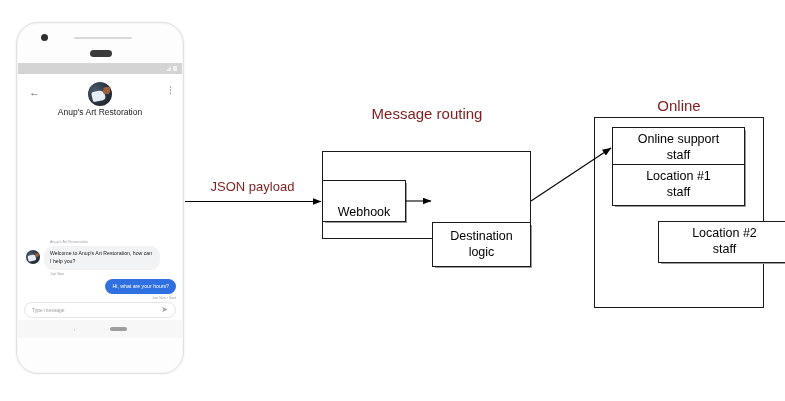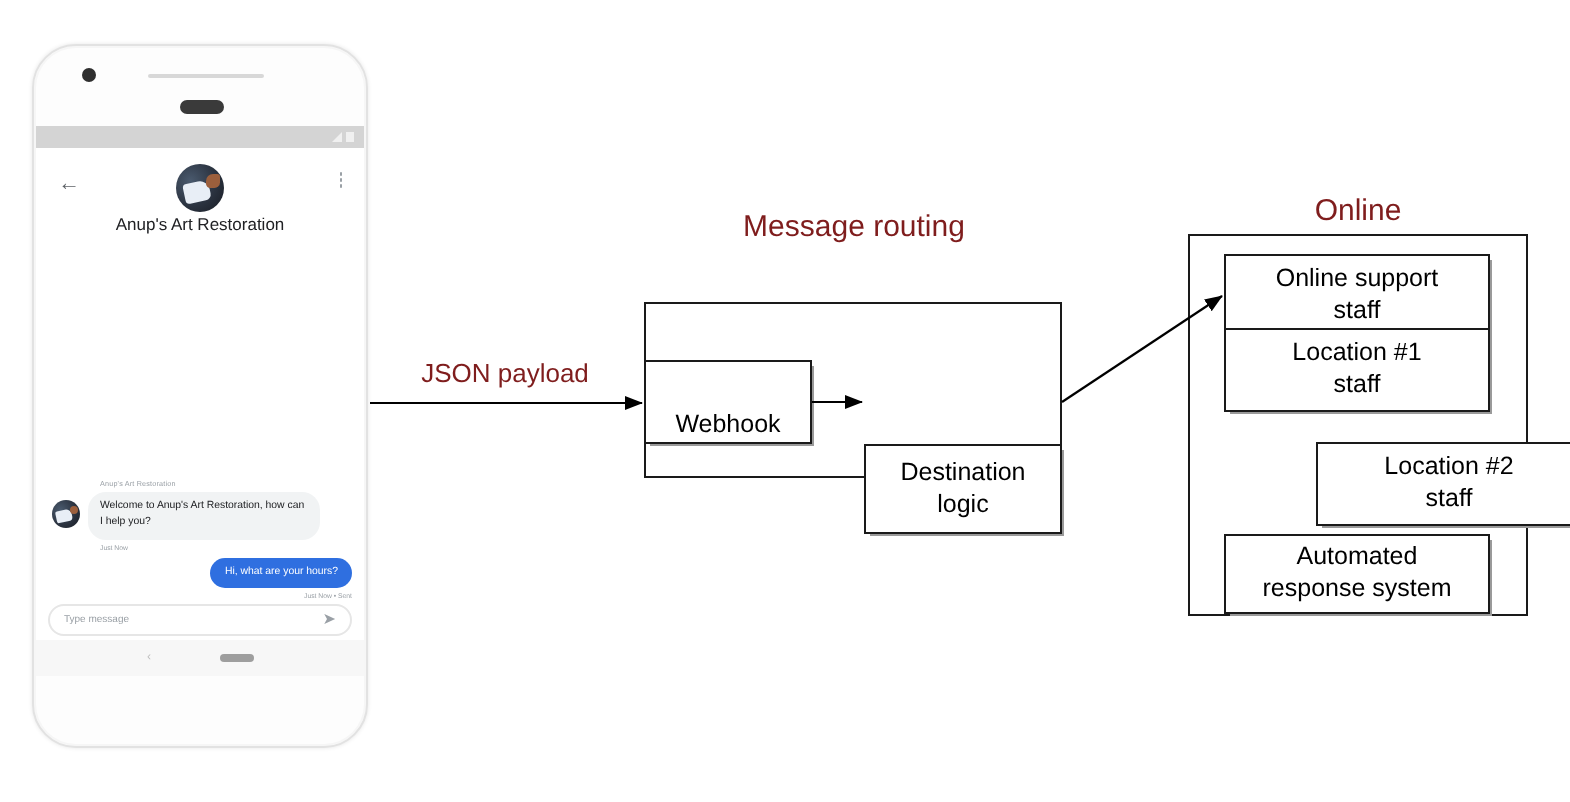--- a/index.html
+++ b/index.html
@@ -417,26 +417,20 @@
     </span>
   </div>
 
   <div class="dbox shadowed" style="left:612px; top:221px; width:133px; height:42px;margin-left:46px;">
     <span>
       <span>Location #2</span><br>
       <span>staff</span>
     </span>
   </div>
 
-  <div class="dbox shadowed" style="left:612px; top:267px; width:133px; height:40px;">
-    <span>
-      <span>Automated</span><br>
-      <span>response system</span>
-    </span>
-  </div>
 
   <div class="dlabel" style="left:195px; top:179px; width:115px; font-size:13px; text-align:center;">JSON payload</div>
 
   <svg class="overlay">
     <defs>
       <marker id="ah" markerWidth="9" markerHeight="7" refX="8.5" refY="3.5" orient="auto" markerUnits="userSpaceOnUse">
         <polygon points="0 0, 9 3.5, 0 7" fill="#000000"></polygon>
       </marker>
     </defs>
 

